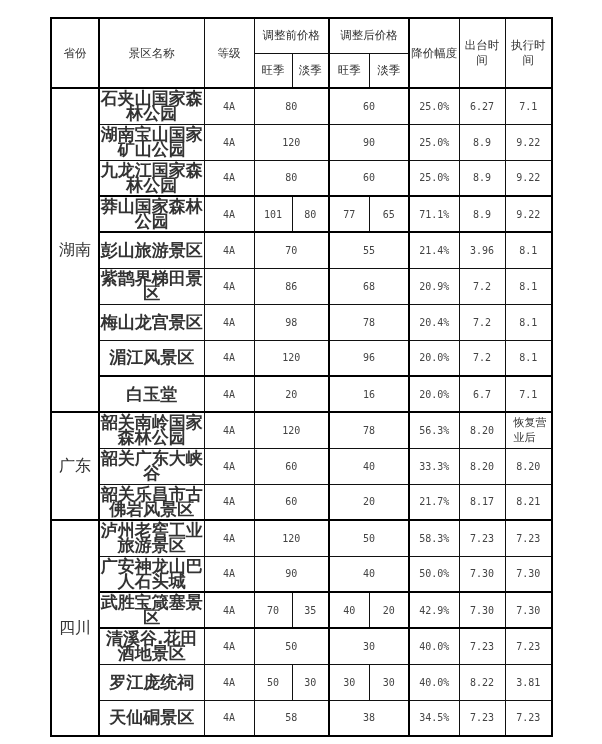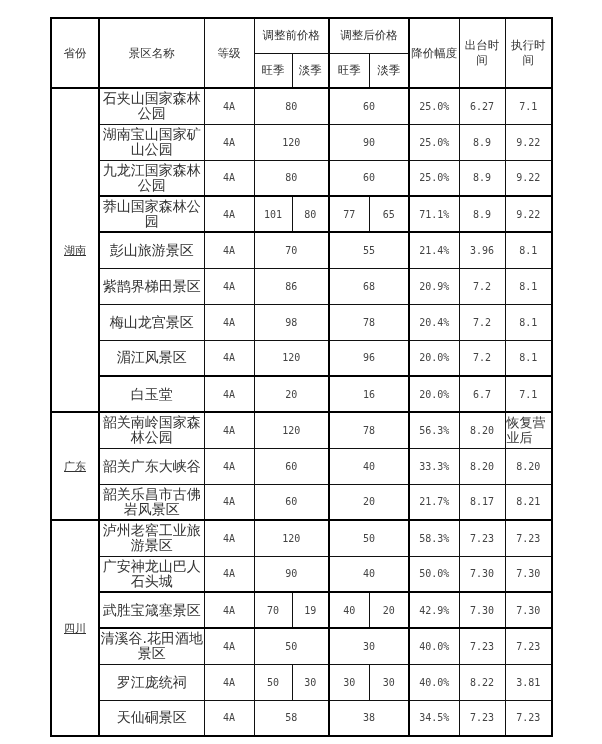--- a/index.html
+++ b/index.html
@@ -33,38 +33,38 @@
     }
     table.price-table th {
       font-size: 11.5px;
       color: #333333;
     }
     table.price-table td {
       font-size: 10.5px;
       color: #333333;
     }
     table.price-table td.name {
-      font-size: 14px;
+      font-size: 17px;
       line-height: 15px;
       padding: 0 0;
+      font-weight: bold;
     }
     table.price-table td.num {
       font-family: "DejaVu Sans Mono", monospace;
       font-size: 10px;
       color: #444444;
     }
     table.price-table td.province {
+      font-size: 16px;
+    }
+    table.price-table td.exec-wrap {
       font-size: 11px;
-      text-decoration: underline;
-    }
-    table.price-table td.exec-wrap {
-      font-size: 13px;
       line-height: 15px;
       text-align: left;
-      padding-left: 1px;
+      padding-left: 8px;
     }
     tr.h1 { height: 35px; }
     tr.h2 { height: 35px; }
     tr.r { height: 36px; }
     tr.thick-top td { border-top: 2px solid #000000; }
     th.thick-bottom { border-bottom: 2px solid #000000; }
     .thick-left { border-left: 2px solid #000000 !important; }
     table.price-table { border: 2px solid #000000; }
   </style>
 </head>
@@ -233,21 +233,21 @@
       <td colspan="2" class="num">90</td>
       <td colspan="2" class="num thick-left">40</td>
       <td class="num thick-left">50.0%</td>
       <td class="num">7.30</td>
       <td class="num">7.30</td>
     </tr>
     <tr class="r thick-top">
       <td class="name thick-left">武胜宝箴塞景区</td>
       <td class="num">4A</td>
       <td class="num">70</td>
-      <td class="num">19</td>
+      <td class="num">35</td>
       <td class="num thick-left">40</td>
       <td class="num">20</td>
       <td class="num thick-left">42.9%</td>
       <td class="num">7.30</td>
       <td class="num">7.30</td>
     </tr>
     <tr class="r thick-top">
       <td class="name thick-left">清溪谷.花田酒地景区</td>
       <td class="num">4A</td>
       <td colspan="2" class="num">50</td>

